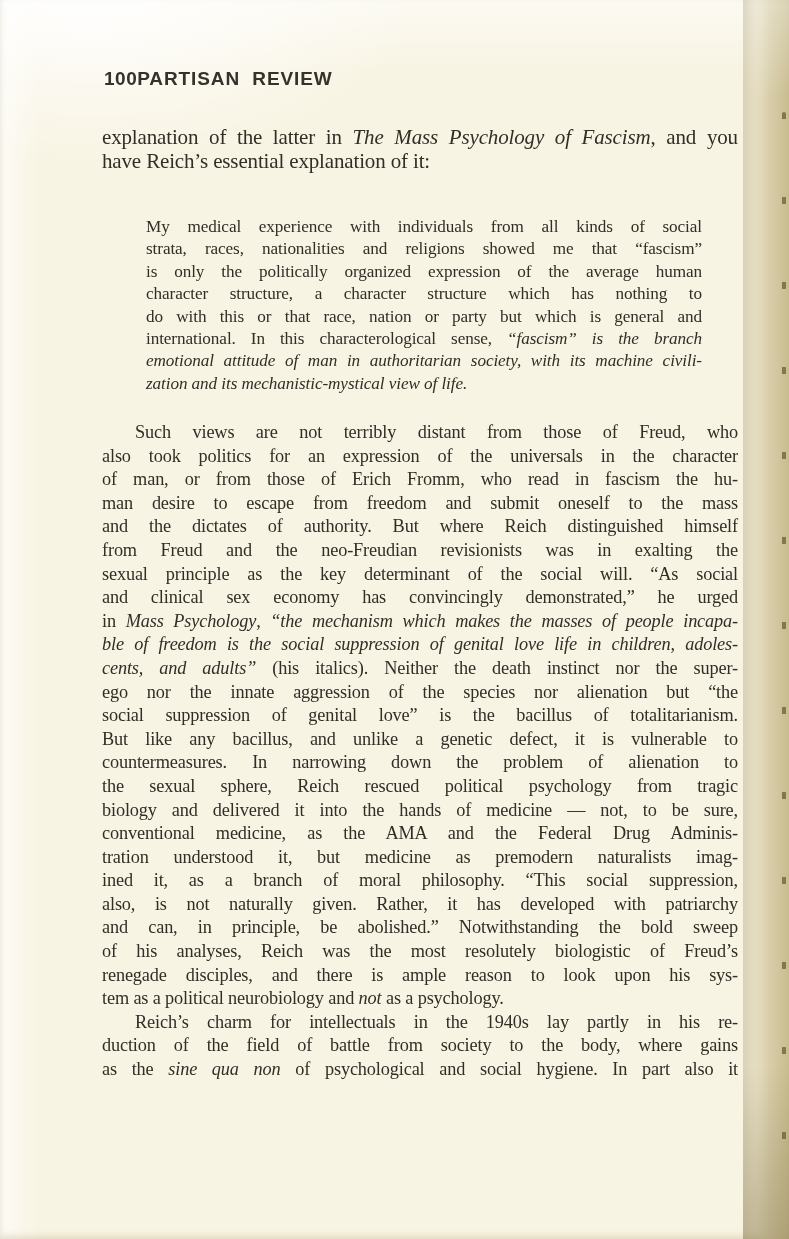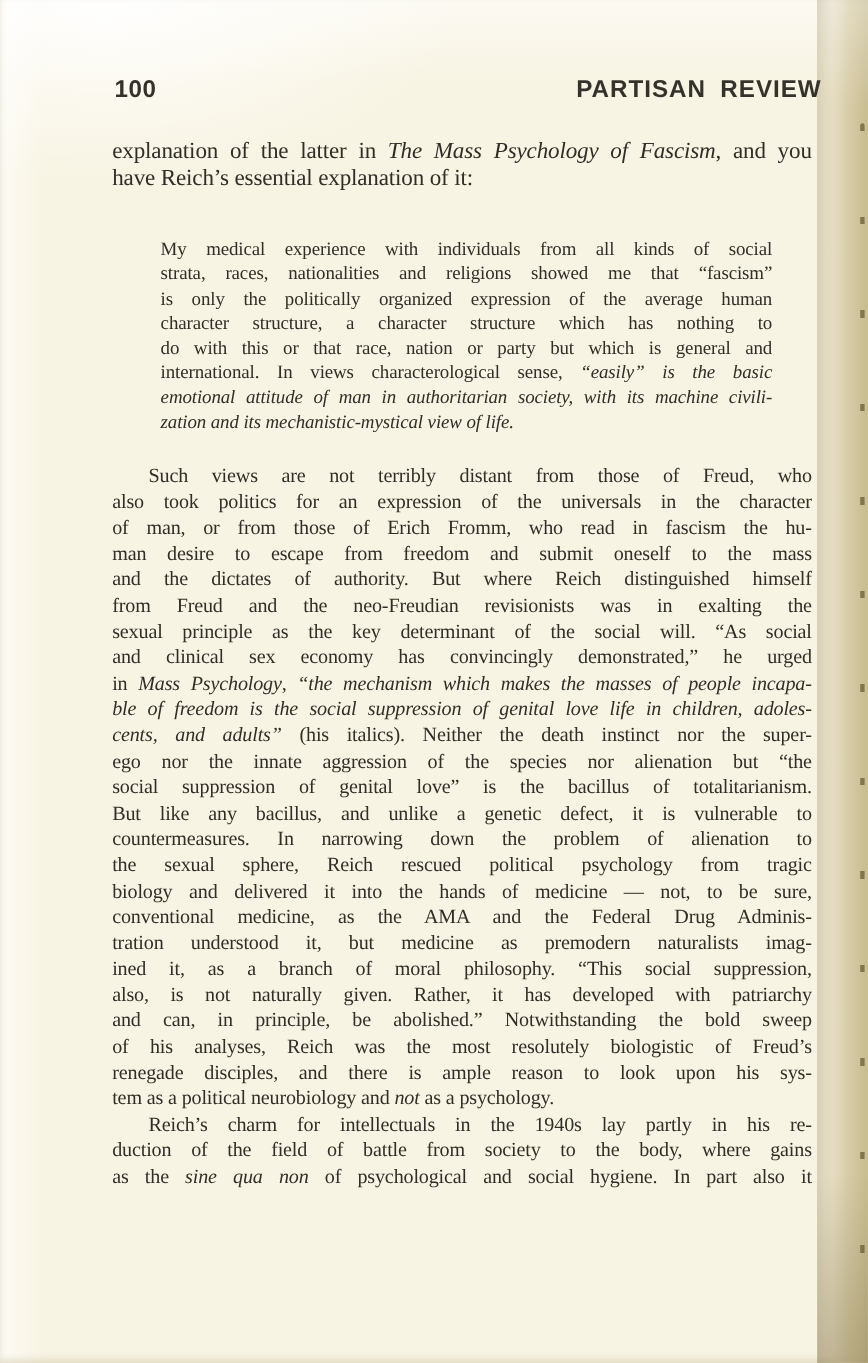--- a/index.html
+++ b/index.html
@@ -28,23 +28,23 @@
     box-shadow: inset 16px 0 14px -10px rgba(150,133,88,0.38);
   }
   .edge-ticks {
     position: absolute; right: 3px; top: 112px; bottom: 45px; width: 4px;
     background: repeating-linear-gradient(180deg,
       var(--edge_mark, #6a5d3a) 0 7px, rgba(0,0,0,0) 7px 85px);
     opacity: 0.75; border-radius: 2px;
   }
   .header {
     position: absolute; top: 68px; left: 104px; right: 42px;
-    display: flex; justify-content: space-between; align-items: baseline;
+    display: flex; justify-content: flex-start; align-items: baseline;
     font-family: "Liberation Sans", sans-serif;
-    font-weight: 700; font-size: 22px;
+    font-weight: 700; font-size: 19px;
     color: var(--header_ink, #34322b);
   }
   .pagenum { letter-spacing: 0.5px; }
   .journal { letter-spacing: 0.9px; word-spacing: 6px; }
   .textblock { position: absolute; color: var(--ink, #302e27); }
   .p1 {
     left: 102px; top: 126px; width: 636px;
     font-size: 21px; line-height: 23.6px; letter-spacing: -0.15px;
   }
   .quote {
@@ -84,21 +84,21 @@
       <div class="line"><span>explanation of the latter in </span><em>The Mass Psychology of Fascism</em><span>, and you</span></div>
       <div class="line noj"><span>have Reich’s essential explanation of it:</span></div>
     </div>
 
   <div class="textblock quote">
       <div class="line"><span>My medical experience with individuals from all kinds of social</span></div>
       <div class="line"><span>strata, races, nationalities and religions showed me that “fascism”</span></div>
       <div class="line"><span>is only the politically organized expression of the average human</span></div>
       <div class="line"><span>character structure, a character structure which has nothing to</span></div>
       <div class="line"><span>do with this or that race, nation or party but which is general and</span></div>
-      <div class="line"><span>international. In views characterological sense, </span><em>“easily” is the basic</em></div>
+      <div class="line"><span>international. In this characterological sense, </span><em>“fascism” is the branch</em></div>
       <div class="line"><em>emotional attitude of man in authoritarian society, with its machine civili-</em></div>
       <div class="line noj"><em>zation and its mechanistic-mystical view of life.</em></div>
     </div>
 
   <div class="textblock bodytext">
     <div>
         <div class="line ind"><span>Such views are not terribly distant from those of Freud, who</span></div>
         <div class="line"><span>also took politics for an expression of the universals in the character</span></div>
         <div class="line"><span>of man, or from those of Erich Fromm, who read in fascism the hu-</span></div>
         <div class="line"><span>man desire to escape from freedom and submit oneself to the mass</span></div>

